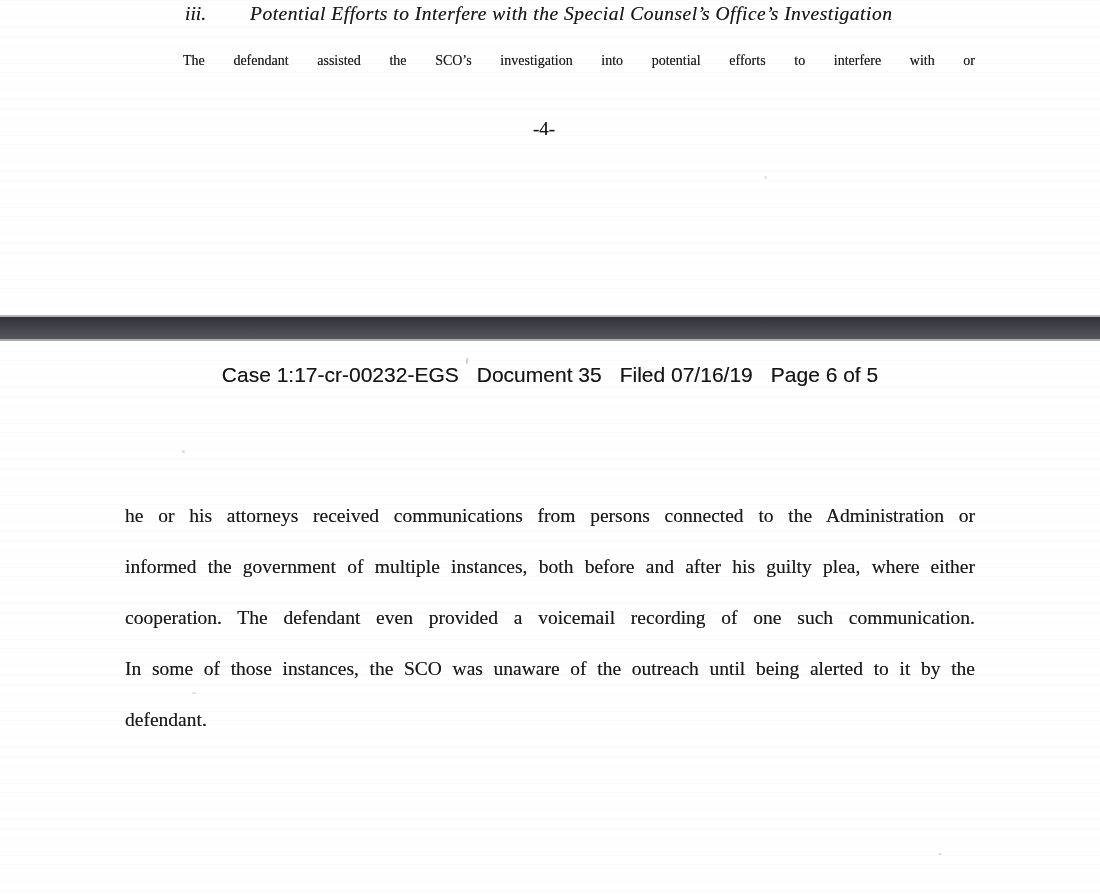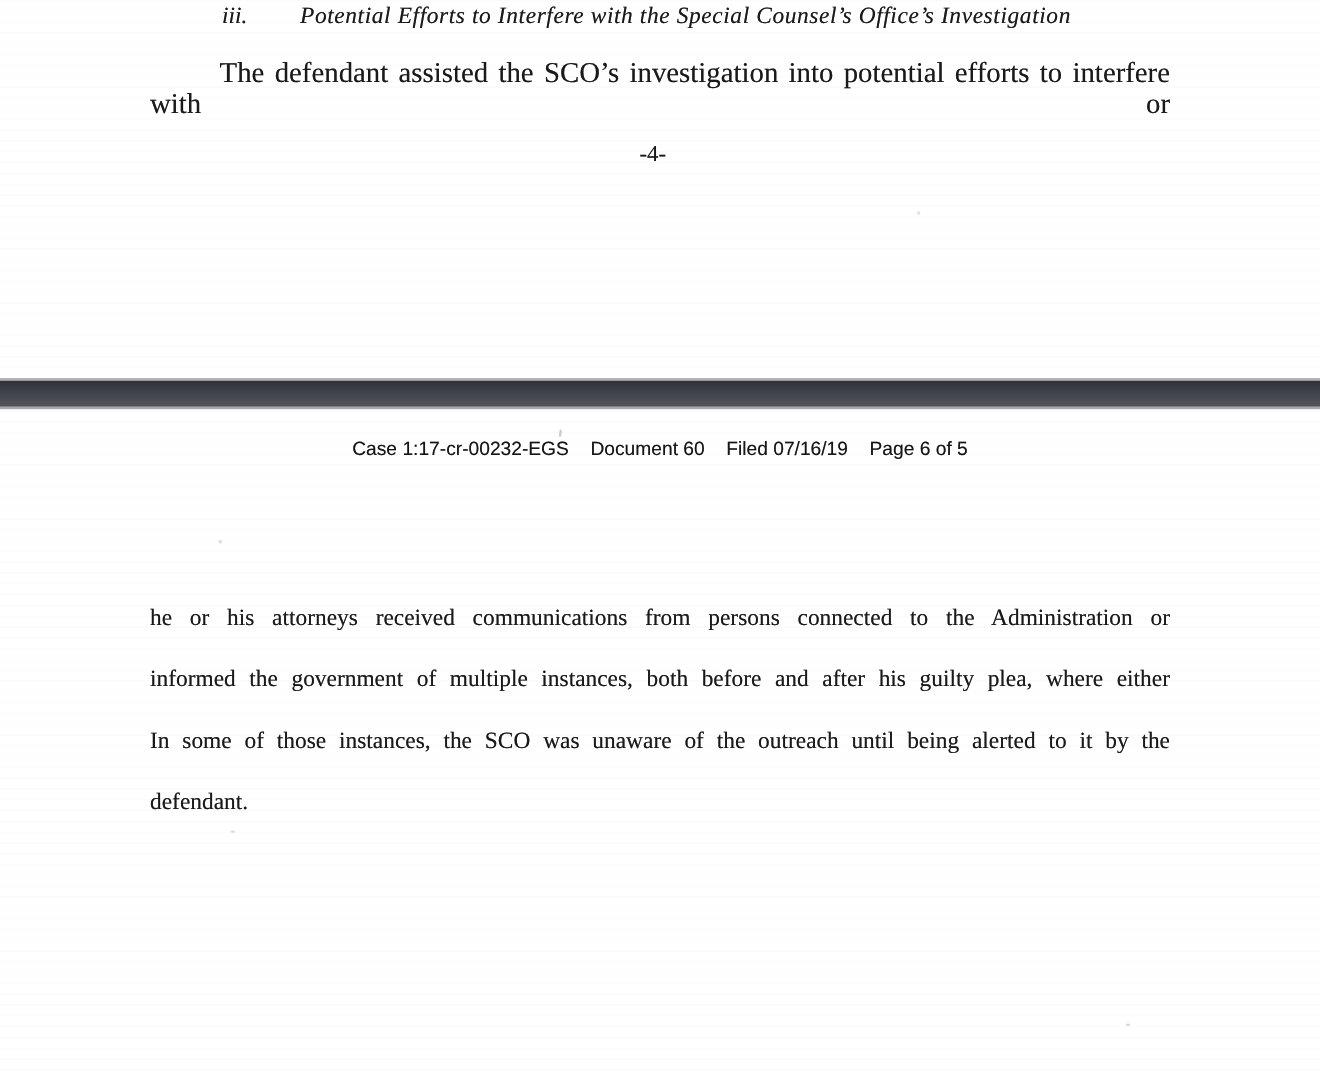--- a/index.html
+++ b/index.html
@@ -48,21 +48,21 @@
   .heading-text {
     letter-spacing: 0.5px;
   }
   .p5-body-line {
     position: absolute;
     left: 125px;
     top: 48px;
     width: 850px;
     height: 26px;
     line-height: 26px;
-    font-size: 24px;
+    font-size: 14px;
     text-indent: 58px;
     text-align: justify;
     text-align-last: justify;
   }
   .p5-pageno {
     position: absolute;
     left: 0;
     top: 116px;
     width: 1088px;
     text-align: center;
@@ -84,21 +84,21 @@
   
   .case-header {
     position: absolute;
     left: 0;
     top: 361px;
     width: 1100px;
     display: flex;
     justify-content: center;
     gap: 18px;
     font-family: "Liberation Sans", "DejaVu Sans", sans-serif;
-    font-size: 16px;
+    font-size: 21px;
     line-height: 28px;
     color: #161616;
     text-shadow: 0 0 0.4px rgba(0,0,0,0.5);
   }
   .p6-body {
     position: absolute;
     left: 125px;
     top: 490px;
     width: 850px;
     font-size: 19.5px;
@@ -139,28 +139,29 @@
     </div>
     <div class="p5-body-line serif-text">The defendant assisted the SCO’s investigation into potential efforts to interfere with or</div>
     <div class="p5-pageno serif-text">-4-</div>
   </section>
 
   <div class="separator" style="background: linear-gradient(rgb(47, 49, 55) 0%, rgb(68, 70, 77) 55%, rgb(83, 85, 91) 100%); border-top-color: rgb(179, 180, 184); border-bottom-color: rgb(168, 169, 173);"></div>
 
   <section>
     <div class="case-header">
       <span>Case 1:17-cr-00232-EGS</span>
-      <span>Document 60</span>
+      <span>Document 35</span>
       <span>Filed 07/16/19</span>
       <span>Page 6 of 5</span>
     </div>
 
     <div class="p6-body serif-text">
       <div class="jl">he or his attorneys received communications from persons connected to the Administration or</div>
       <div class="jl">informed the government of multiple instances, both before and after his guilty plea, where either</div>
+      <div class="jl">cooperation.  The defendant even provided a voicemail recording of one such communication.</div>
       <div class="jl">In some of those instances, the SCO was unaware of the outreach until being alerted to it by the</div>
       <div class="ll">defendant.</div>
     </div>
   </section>
 
   <div class="speck s1"></div>
   <div class="speck s2"></div>
   <div class="speck s3"></div>
   <div class="speck s4"></div>
   <div class="speck s5"></div>

